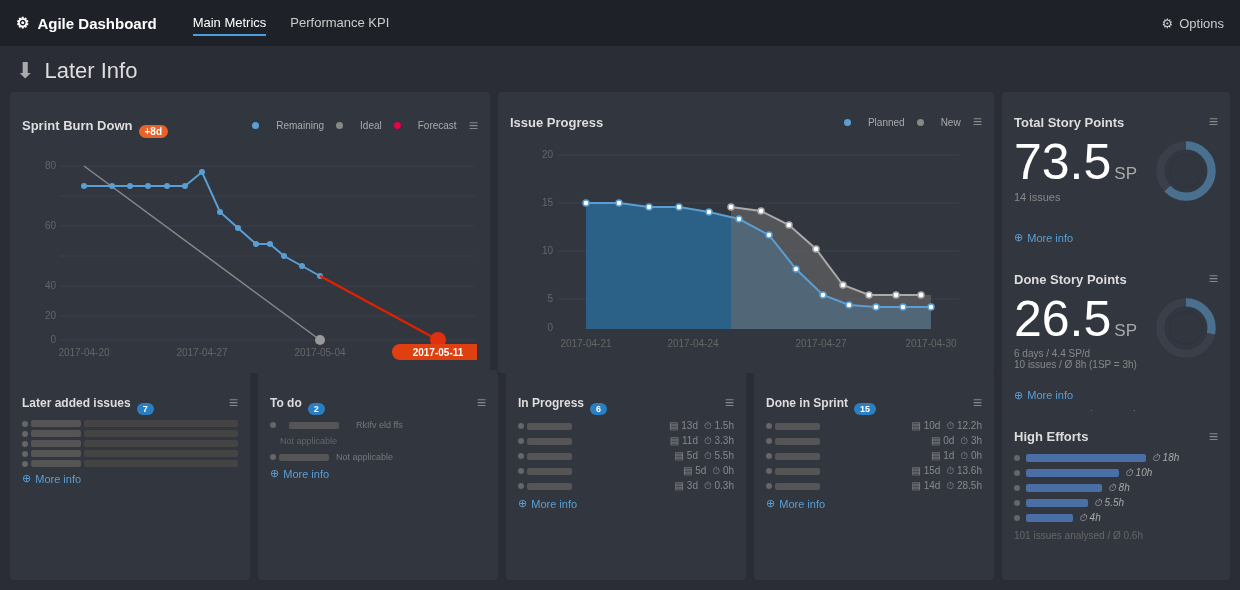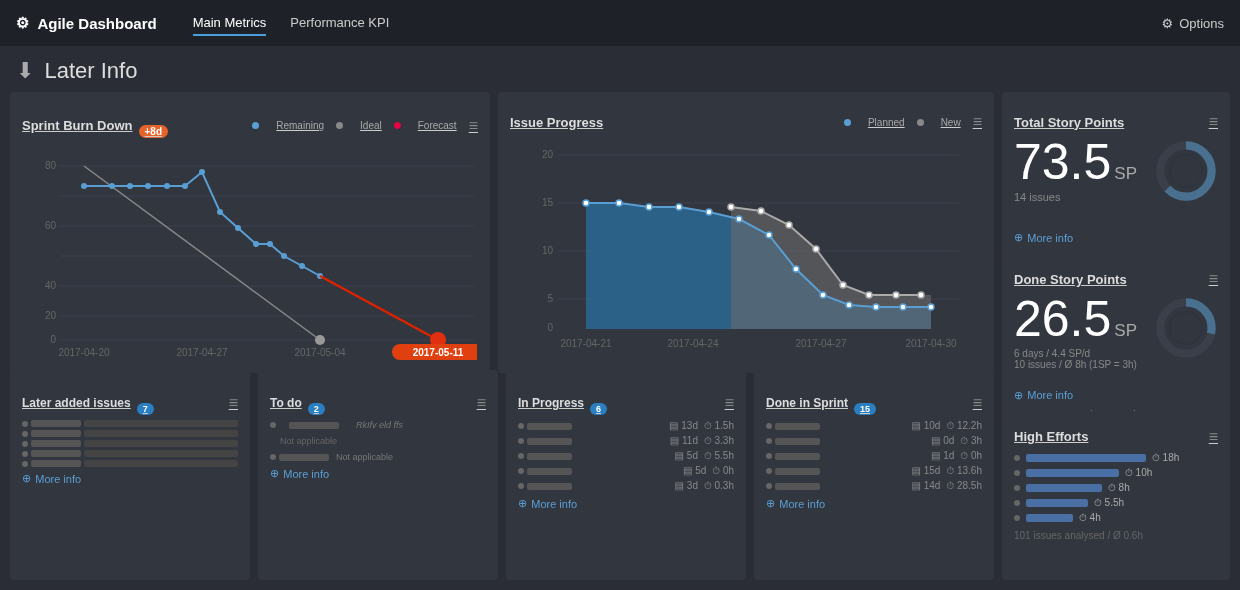--- a/index.html
+++ b/index.html
@@ -11,40 +11,40 @@
     .topnav-link { color: #ccc; font-size: 13px; cursor: pointer; padding: 4px 0; border-bottom: 2px solid transparent; }
     .topnav-link.active { color: #fff; border-bottom-color: #4a9eda; margin-left: 12px; }
     .topnav-options { margin-left: auto; display: flex; align-items: center; gap: 6px; color: #ccc; cursor: pointer; }
 
     
     .section-header { padding: 12px 16px 8px 16px; display: flex; align-items: center; gap: 10px; }
     .section-title { font-size: 22px; color: #ddd; font-weight: 300; }
 
     
     .card { background: #32363f; border-radius: 4px; padding: 10px 12px; position: relative; overflow: hidden; }
-    .card-header { display: flex; align-items: center; justify-content: space-between; margin-bottom: 6px; text-decoration: underline; }
+    .card-header { display: flex; align-items: center; justify-content: space-between; margin-bottom: 6px; }
     .card-title { font-size: 13px; font-weight: 600; color: #ddd; }
     .card-menu { color: #888; cursor: pointer; font-size: 16px; }
     .badge { background: #e8632a; color: #fff; border-radius: 10px; font-size: 10px; font-weight: 700; padding: 1px 6px; margin-left: 6px; margin-top: 12px; }
     .badge-blue { background: #2a7ec2; }
 
     
     .legend { display: flex; gap: 12px; font-size: 10px; color: #aaa; }
     .legend-item { display: flex; align-items: center; gap: 17px; }
     .legend-dot { width: 7px; height: 7px; border-radius: 50%; }
 
     
     .burndown-card { grid-column: 1; grid-row: 1; }
     .more-info { font-size: 11px; color: #5a9fd4; cursor: pointer; margin-top: 8px; display: flex; align-items: center; gap: 4px; }
     .issue-row { display: flex; align-items: center; gap: 4px; margin-bottom: 2px; }
     .issue-dot { width: 6px; height: 6px; border-radius: 50%; background: #666; flex-shrink: 0; }
     .issue-text { background: #555; border-radius: 2px; height: 8px; flex: 1; max-width: 100px; }
 
     
-    .he-row { display: flex; align-items: center; gap: 6px; margin-bottom: 3px; font-size: 10px; color: #999; }
+    .he-row { display: flex; align-items: center; gap: 6px; margin-bottom: 3px; font-size: 10px; color: #999; font-style: italic; }
     .he-bar { height: 8px; background: #4a6fa5; border-radius: 2px; }
     .he-time { color: #aaa; font-size: 10px; display: flex; align-items: center; gap: 3px; }
   </style>
 </head>
 <body>
 
 <nav class="topnav">
   <div class="topnav-brand">
     <span>⚙</span>
     <span>Agile Dashboard</span>
@@ -732,21 +732,21 @@
 
     <div class="card">
       <div class="card-header" style="margin-bottom:5px;">
         <div style="display:flex;align-items:center;">
           <span class="card-title" style="font-size:12px;">To do</span>
           <span class="badge badge-blue" style="font-size:9px;">2</span>
         </div>
         <span class="card-menu">≡</span>
       </div>
       <div style="font-size:10px;">
-        <div class="issue-row" style="gap:13px;font-style:italic;">
+        <div class="issue-row" style="gap:13px;">
           <div class="issue-dot"></div>
           <div style="height:7px;background:#555;border-radius:2px;width:50px;"></div>
           <div style="font-size:9px;color:#777;margin-left:4px;">RkIfv eld ffs</div>
         </div>
         <div style="font-size:9px;color:#666;margin-top:6px;margin-left:10px;">Not applicable</div>
         <div class="issue-row" style="gap:3px;margin-top:6px;">
           <div class="issue-dot"></div>
           <div style="height:7px;background:#555;border-radius:2px;width:50px;"></div>
           <div style="font-size:9px;color:#777;margin-left:4px;">Not applicable</div>
         </div>

